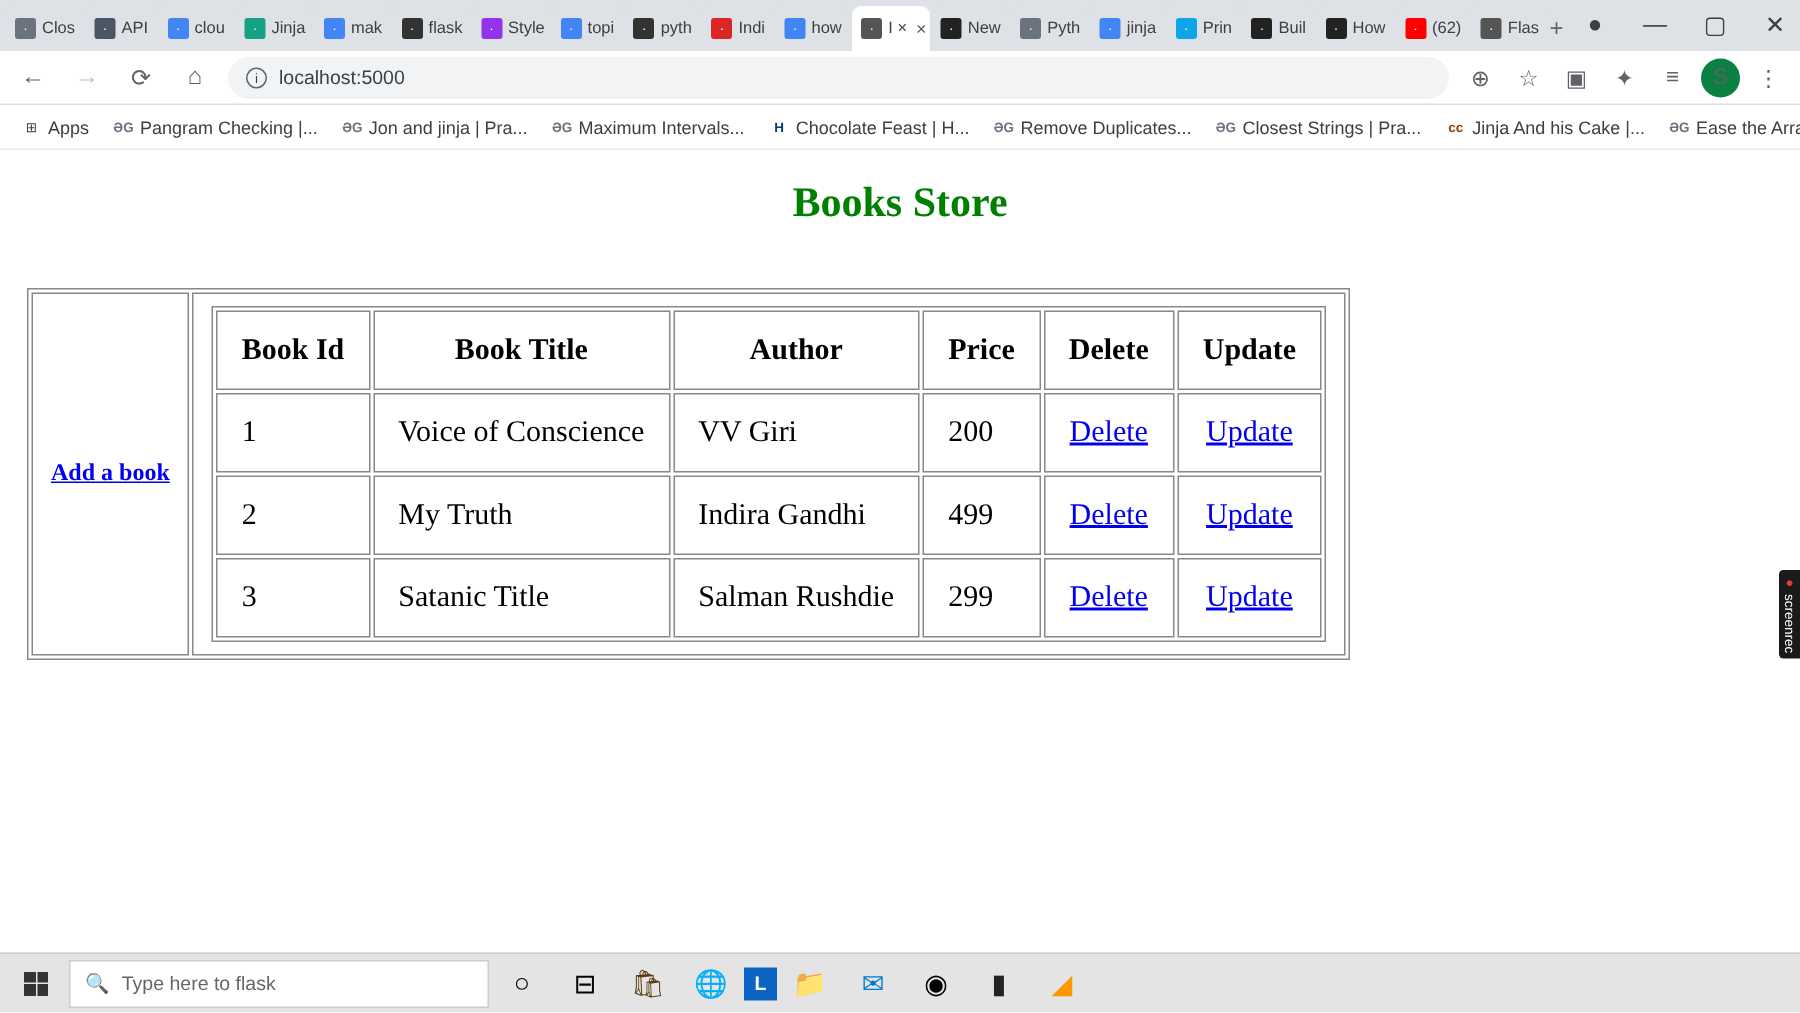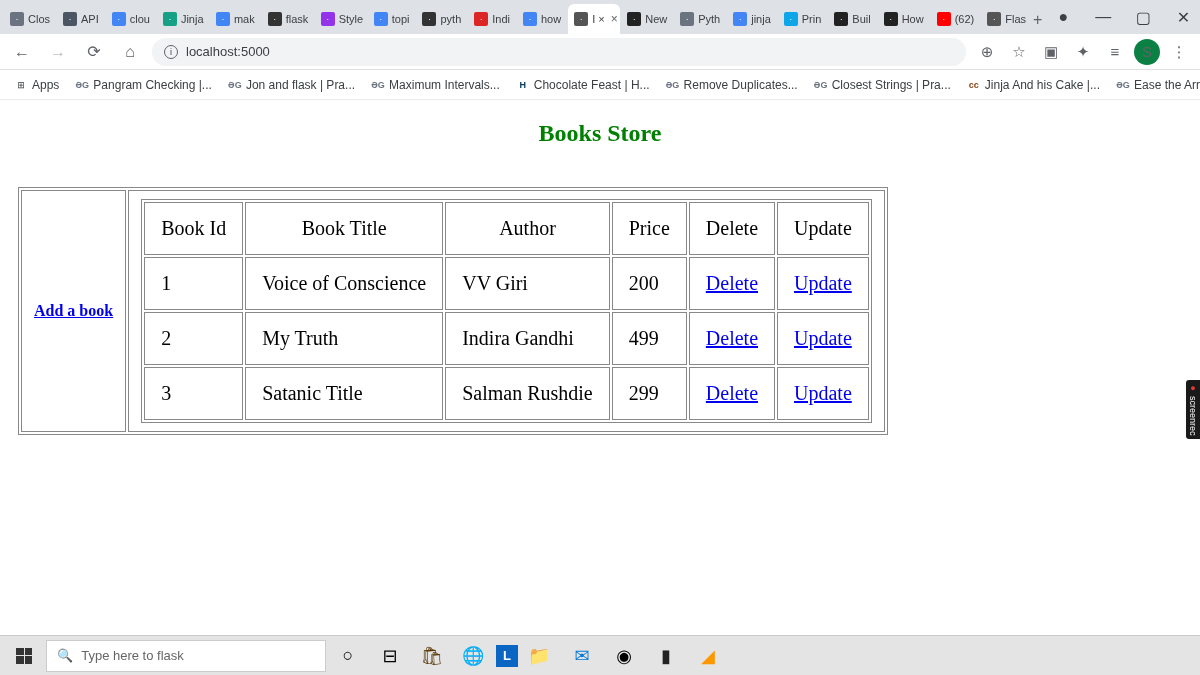--- a/index.html
+++ b/index.html
@@ -24,27 +24,27 @@
 .right-icons span { width: 26px; height: 26px; display: flex; align-items: center; justify-content: center; color: #5f6368; cursor: pointer; font-size: 15px; }
 .avatar { width: 22px; height: 22px; background: #0b8043; border-radius: 50%; color: #fff; font-size: 12px; display: flex; align-items: center; justify-content: center; font-weight: 500; }
 
 .bookmarks { background: #fff; height: 30px; display: flex; align-items: center; padding: 0 8px; gap: 4px; font-size: 12px; color: #3c4043; border-bottom: 1px solid #e8eaed; }
 .bm-item { display: flex; align-items: center; gap: 4px; padding: 2px 6px; white-space: nowrap; cursor: pointer; }
 .bm-item .bm-icon { width: 14px; height: 14px; display: inline-flex; align-items: center; justify-content: center; font-size: 9px; border-radius: 2px; }
 .bm-spacer { flex: 1; }
 
 
 .content { padding: 10px; }
-.page-title { text-align: center; font-family: "Times New Roman", serif; color: #008000; font-size: 24px; font-weight: bold; margin: 10px 0 40px; }
+.page-title { text-align: center; font-family: "Times New Roman", serif; color: #008000; font-size: 28px; font-weight: bold; margin: 10px 0 40px; }
 .outer-table { border-collapse: separate; border-spacing: 2px; border: 1px solid #888; margin: 0 8px; }
 .outer-table td { border: 1px solid #888; padding: 8px 12px; vertical-align: middle; }
 .add-link { color: #0000ee; text-decoration: underline; font-family: "Times New Roman", serif; font-size: 16px; font-weight: bold; cursor: pointer; }
 .books-table { border-collapse: separate; border-spacing: 2px; border: 1px solid #888; }
 .books-table th, .books-table td { border: 1px solid #888; padding: 14px 16px; font-family: "Times New Roman", serif; font-size: 20px; text-align: left; }
-.books-table th { font-weight: normal; text-align: center; }
+.books-table th { font-weight: bold; text-align: center; }
 .books-table td.center { text-align: center; }
 .action-link { color: #0000ee; text-decoration: underline; cursor: pointer; }
 
 
 .taskbar { position: absolute; bottom: 0; left: 0; right: 0; height: 40px; background: #e4e4e4; border-top: 1px solid #ccc; display: flex; align-items: center; padding: 0 4px; gap: 2px; }
 .start-btn { width: 40px; height: 40px; display: flex; align-items: center; justify-content: center; cursor: pointer; }
 .win-logo { width: 16px; height: 16px; display: grid; grid-template-columns: 1fr 1fr; grid-template-rows: 1fr 1fr; gap: 1px; }
 .win-logo span { background: #333; }
 .search-box { background: #fff; height: 32px; width: 280px; display: flex; align-items: center; padding: 0 10px; gap: 8px; font-size: 13px; color: #666; border: 1px solid #ccc; }
 .tb-icon { width: 40px; height: 40px; display: flex; align-items: center; justify-content: center; cursor: pointer; font-size: 18px; }
@@ -176,21 +176,21 @@
       <span class="bm-icon">⊞</span>
       <span>Apps</span>
     </div>
   <div id="bm-container" style="display:flex;align-items:center;gap:4px;">
       <div class="bm-item">
         <span class="bm-icon" style="color:#6b7280;font-weight:bold;">ƏG</span>
         <span>Pangram Checking |...</span>
       </div>
       <div class="bm-item">
         <span class="bm-icon" style="color:#6b7280;font-weight:bold;">ƏG</span>
-        <span>Jon and flask | Pra...</span>
+        <span>Jon and jinja | Pra...</span>
       </div>
       <div class="bm-item">
         <span class="bm-icon" style="color:#6b7280;font-weight:bold;">ƏG</span>
         <span>Maximum Intervals...</span>
       </div>
       <div class="bm-item">
         <span class="bm-icon" style="color:#0a3d62;font-weight:bold;">H</span>
         <span>Chocolate Feast | H...</span>
       </div>
       <div class="bm-item">

